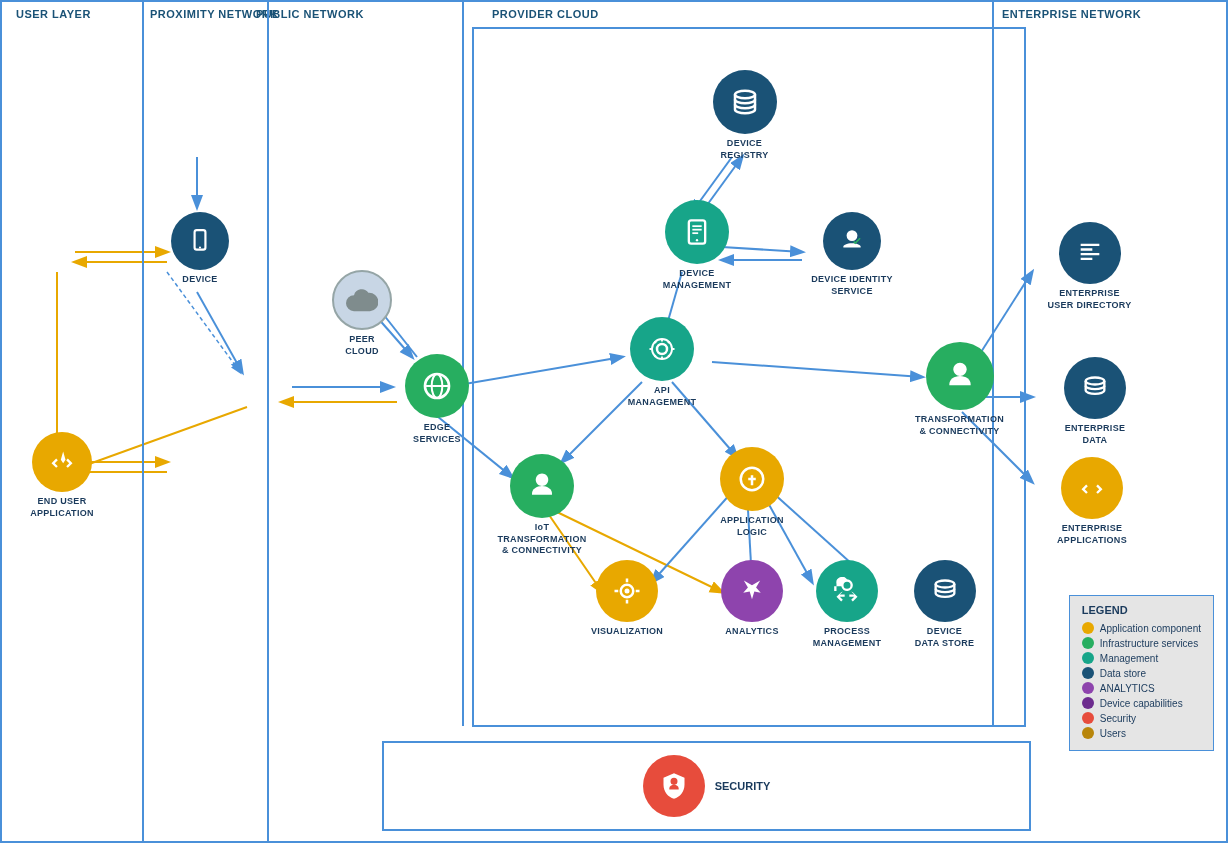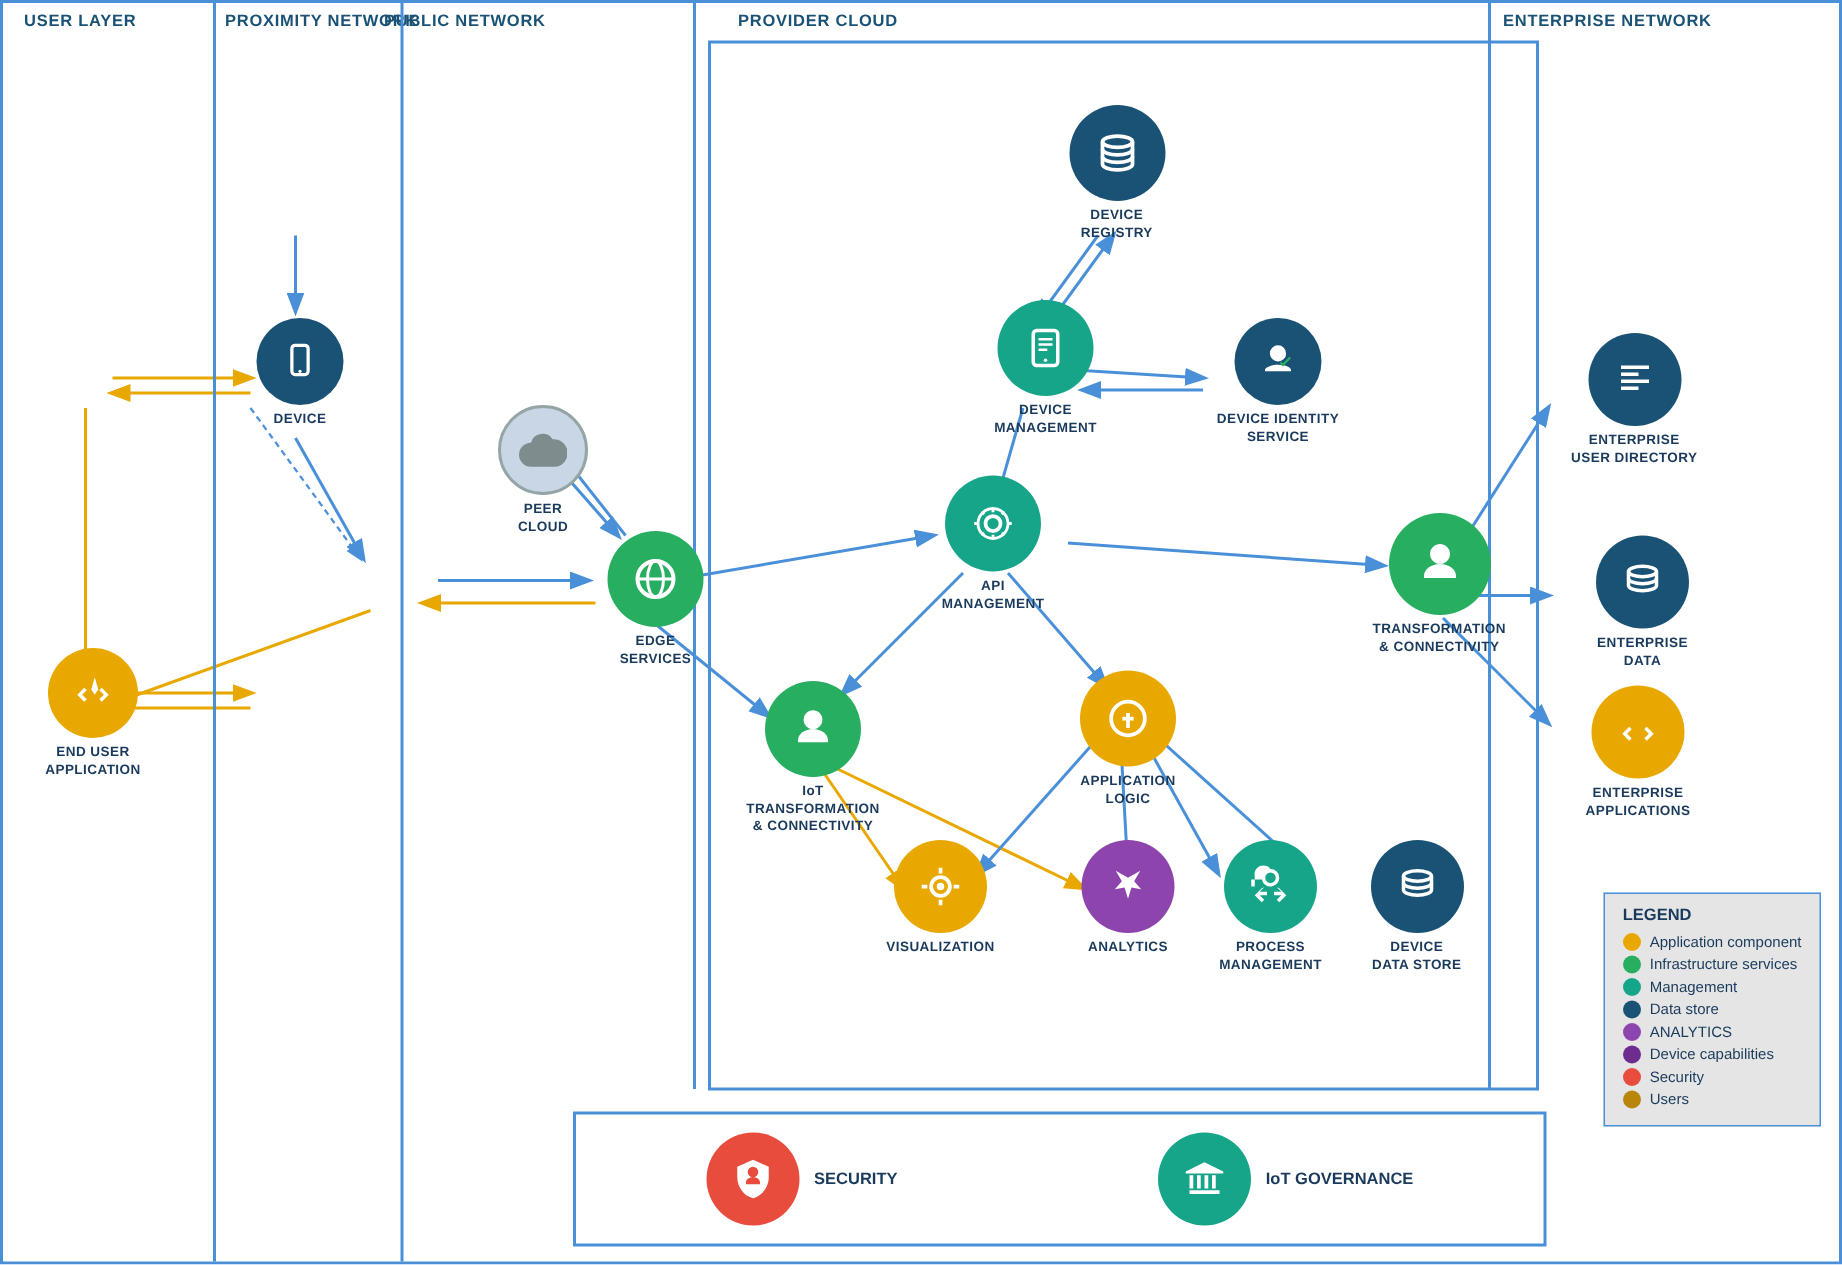--- a/index.html
+++ b/index.html
@@ -412,28 +412,20 @@
 
   <div class="bottom-section">
     <div class="bottom-item">
       <div class="circle c-red" style="width:62px;height:62px;">
         <svg width="28" height="28" viewBox="0 0 24 24" fill="white">
             <path d="M12 1L3 5v6c0 5.55 3.84 10.74 9 12 5.16-1.26 9-6.45 9-12V5L12 1zm0 4a3 3 0 110 6 3 3 0 010-6zm4 10H8v-1c0-2 2-3 4-3s4 1 4 3v1z"></path>
           </svg>
       </div>
       <div class="bottom-item-label">SECURITY</div>
     </div>
-    <div class="bottom-item">
-      <div class="circle c-teal" style="width:62px;height:62px;">
-        <svg width="30" height="30" viewBox="0 0 24 24" fill="white">
-            <path d="M12 3L2 8v1h20V8L12 3zm-8 7v7h2v-7H4zm4 0v7h2v-7H8zm4 0v7h2v-7h-2zm4 0v7h2v-7h-2zm-12 8v2h16v-2H2z"></path>
-          </svg>
-      </div>
-      <div class="bottom-item-label">IoT GOVERNANCE</div>
-    </div>
   </div>
 
   <div class="legend-box">
     <div class="legend-title">LEGEND</div>
     <div class="legend-item">
       <div class="legend-dot" style="background:#e8a800;"></div>
       <span>Application component</span>
     </div>
     <div class="legend-item">
       <div class="legend-dot" style="background:#27ae60;"></div>

